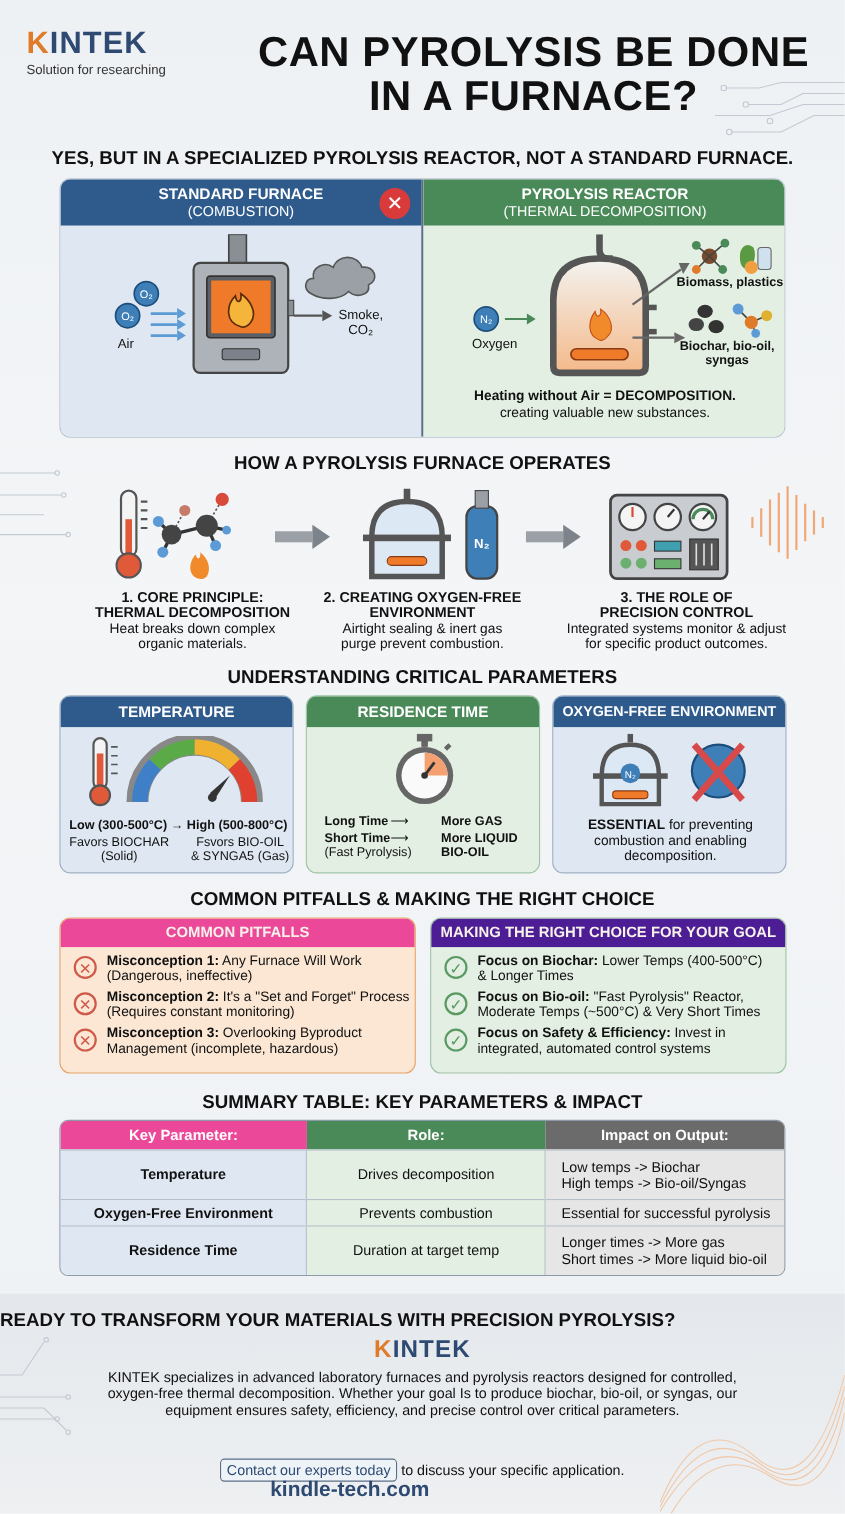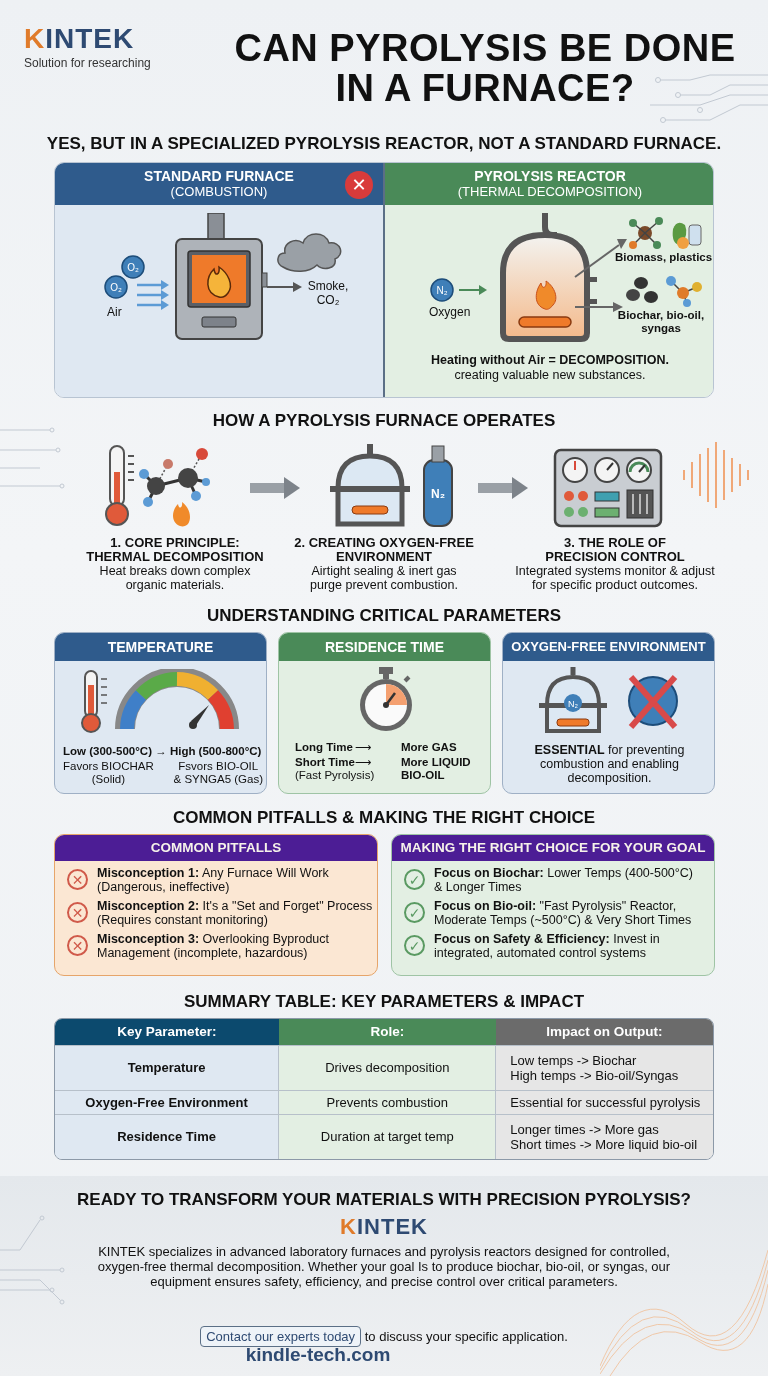--- a/index.html
+++ b/index.html
@@ -47,44 +47,44 @@
   .pcard .phead { height: 28px; color: #fff; font-size: 14px; font-weight: 700; text-align: center; line-height: 28px; }
   .pcard.blue { background: #dfe8f2; }
   .pcard.blue .phead { background: #2f5b8c; }
   .pcard.green { background: #e3efe3; border-color: #9fc4a5; }
   .pcard.green .phead { background: #4a8a58; }
   .pc-text { position: absolute; font-size: 11.5px; line-height: 13px; }
 
   
   .pf { top: 834px; width: 324px; height: 142px; border-radius: 10px; overflow: hidden; }
   .pf.orange { left: 54px; background: #fbe7d3; border: 1px solid #e6a56a; }
-  .pf.orange .phead { background: #4c1d95; }
+  .pf.orange .phead { background: #ec4899; }
   .pf.green2 { left: 391px; background: #e3efe3; border: 1px solid #9fc4a5; }
   .pf.green2 .phead { background: #4c1d95; }
   .pf .phead { height: 26px; color: #f6f2ea; font-size: 13.5px; font-weight: 700; text-align: center; line-height: 26px; }
   .pf-item { position: relative; padding-left: 42px; font-size: 12.5px; line-height: 14px; margin-top: 5px; }
   .pf-icon { position: absolute; left: 12px; top: 3px; width: 21px; height: 21px; border-radius: 50%; text-align: center; line-height: 18px; font-size: 14px; font-weight: 700; }
   .pf-icon.x { border: 2px solid #d05a4a; color: #d05a4a; }
   .pf-icon.c { border: 2px solid #5a9a62; color: #5a9a62; }
 
   
   .tbl { left: 54px; top: 1018px; width: 660px; height: 142px; border-radius: 8px; overflow: hidden; border: 1px solid #8c99a8; }
   .tbl table { width: 100%; height: 100%; border-collapse: collapse; font-size: 13px; }
   .tbl th { color: #fff; height: 26px; font-size: 13.5px; }
-  .tbl th.c1 { background: #0c4a6e; width: 34%; }
+  .tbl th.c1 { background: #ec4899; width: 34%; }
   .tbl th.c2 { background: #4a8a58; width: 33%; }
   .tbl th.c3 { background: #6b6b6b; width: 33%; }
   .tbl td { border-top: 1px solid #b7c0ca; vertical-align: middle; }
   .tbl td.c1 { background: #dfe8f2; text-align: center; font-weight: 700; border-right: 1px solid #b7c0ca; }
   .tbl td.c2 { background: #e3efe3; text-align: center; border-right: 1px solid #b7c0ca; }
   .tbl td.c3 { background: #e6e6e6; padding-left: 14px; line-height: 15px; }
 
   
   .footer { left: 0; top: 1176px; width: 768px; height: 200px; background: linear-gradient(180deg, #e4e8ec, #eef0f2); }
-  .f-title { left: 0; top: 1190px; width: 768px; text-align: center; font-size: 17px; font-weight: 700; }
+  .f-title { left: 0; top: 1190px; width: 768px; font-size: 17px; font-weight: 700; }
   .f-logo { left: 0; top: 1214px; width: 768px; text-align: center; font-size: 22px; font-weight: 700; color: #2e4a72; letter-spacing: 1px; }
   .f-logo .k { color: #e07b2a; }
   .f-body { left: 80px; top: 1244px; width: 608px; text-align: center; font-size: 13px; line-height: 15px; }
   .f-cta-row { left: 0; top: 1302px; width: 768px; text-align: center; font-size: 13px; margin-top: 24px; }
   .f-cta { display: inline-block; border: 1px solid #5b6f86; border-radius: 4px; padding: 2px 5px; color: #2e4a72; background: #eef3f8; }
   .f-url { left: 0; top: 1344px; width: 636px; text-align: center; font-size: 19px; font-weight: 700; color: #2e4a72; }
 </style>
 </head>
 <body>
 

